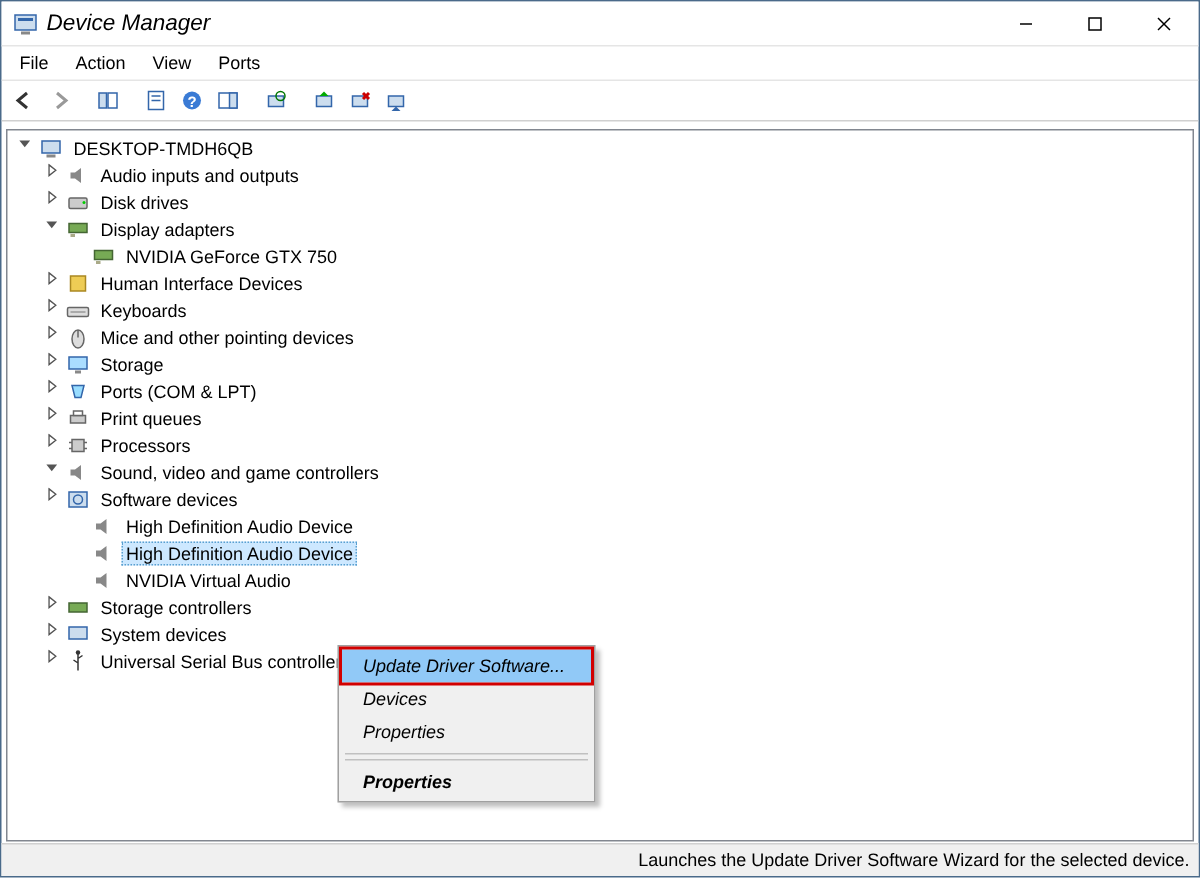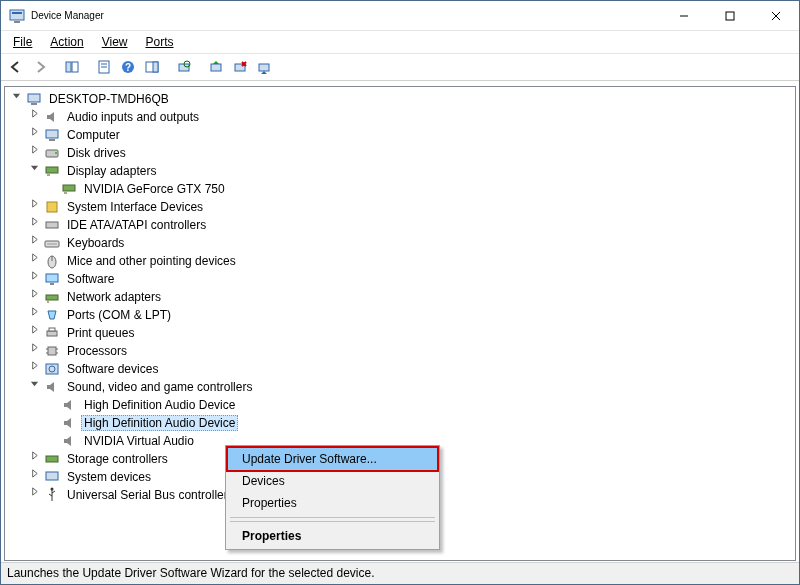--- a/index.html
+++ b/index.html
@@ -16,33 +16,33 @@
   }
   .titlebar {
     display: flex;
     align-items: center;
     height: 30px;
     padding: 0 0 0 8px;
     background: #fff;
     border-bottom: 1px solid #e5e5e5;
   }
   .titlebar .app-icon { width: 16px; height: 16px; margin-right: 6px; }
-  .titlebar .title { flex: 1; font-size: 10px; }
+  .titlebar .title { flex: 1; font-size: 15px; font-style: italic; }
   .win-controls { display: flex; }
   .win-btn {
     width: 46px; height: 30px;
     display: flex; align-items: center; justify-content: center;
   }
   .menubar {
     display: flex;
     gap: 2px;
     padding: 2px 4px;
     font-size: 12px;
   }
-  .menubar span { padding: 2px 8px; text-decoration: underline; }
+  .menubar span { padding: 2px 8px; }
   .toolbar {
     display: flex;
     align-items: center;
     height: 28px;
     padding: 2px 4px;
     gap: 2px;
     border-top: 1px solid #e5e5e5;
     border-bottom: 1px solid #d0d0d0;
   }
   .tbtn {
@@ -73,30 +73,32 @@
   .label { padding: 1px 3px; }
   .label.selected { background: #cde8ff; border: 1px dotted #5aa0d0; padding: 0 2px;}
   .statusbar {
     position: absolute;
     left: 1px; right: 1px; bottom: 1px;
     height: 22px;
     padding: 3px 6px;
     font-size: 12px;
     background: #f0f0f0;
     border-top: 1px solid #d0d0d0;
+    text-align: right;
   }
   .ctx-menu {
     position: absolute;
-    left: 225px; top: 445px;
-    width: 215px;
+    left: 225px; top: 430px;
+    width: 172px;
     background: #f0f0f0;
     border: 1px solid #a0a0a0;
     box-shadow: 3px 3px 3px rgba(0,0,0,0.25);
     padding: 2px;
     z-index: 50;
+    font-style: italic;
   }
   .ctx-item {
     padding: 4px 12px 4px 14px;
     font-size: 12px;
   }
   .ctx-item.hl {
     background: #91c9f7;
     outline: 2px solid #d20000;
     outline-offset: 0;
   }
@@ -237,34 +239,20 @@
           </svg>
         </span>
       <span class="icn">
           <svg viewBox="0 0 16 16">
             <path d="M3 6h3l4-3v10l-4-3H3z" fill="#888"></path>
           </svg>
         </span>
       <span class="label">Audio inputs and outputs</span>
     </div>
 
-    <div class="node" style="padding-left:18px">
-      <span class="tw">
-          <svg viewBox="0 0 10 10">
-            <path d="M3 1 L8 5 L3 9 Z" fill="none" stroke="#555"></path>
-          </svg>
-        </span>
-      <span class="icn">
-          <svg viewBox="0 0 16 16">
-            <rect x="2" y="3" width="12" height="8" fill="#cde" stroke="#36a"></rect>
-            <rect x="5" y="12" width="6" height="2" fill="#888"></rect>
-          </svg>
-        </span>
-      <span class="label">Computer</span>
-    </div>
 
     <div class="node" style="padding-left:18px">
       <span class="tw">
           <svg viewBox="0 0 10 10">
             <path d="M3 1 L8 5 L3 9 Z" fill="none" stroke="#555"></path>
           </svg>
         </span>
       <span class="icn">
           <svg viewBox="0 0 16 16">
             <rect x="2" y="5" width="12" height="7" rx="1" fill="#ccc" stroke="#666"></rect>
@@ -303,36 +291,23 @@
       <span class="tw">
           <svg viewBox="0 0 10 10">
             <path d="M3 1 L8 5 L3 9 Z" fill="none" stroke="#555"></path>
           </svg>
         </span>
       <span class="icn">
           <svg viewBox="0 0 16 16">
             <rect x="3" y="3" width="10" height="10" fill="#ec5" stroke="#a82"></rect>
           </svg>
         </span>
-      <span class="label">System Interface Devices</span>
-    </div>
-
-    <div class="node" style="padding-left:18px">
-      <span class="tw">
-          <svg viewBox="0 0 10 10">
-            <path d="M3 1 L8 5 L3 9 Z" fill="none" stroke="#555"></path>
-          </svg>
-        </span>
-      <span class="icn">
-          <svg viewBox="0 0 16 16">
-            <rect x="2" y="5" width="12" height="6" fill="#ccc" stroke="#666"></rect>
-          </svg>
-        </span>
-      <span class="label">IDE ATA/ATAPI controllers</span>
-    </div>
+      <span class="label">Human Interface Devices</span>
+    </div>
+
 
     <div class="node" style="padding-left:18px">
       <span class="tw">
           <svg viewBox="0 0 10 10">
             <path d="M3 1 L8 5 L3 9 Z" fill="none" stroke="#555"></path>
           </svg>
         </span>
       <span class="icn">
           <svg viewBox="0 0 16 16">
             <rect x="1" y="6" width="14" height="6" rx="1" fill="#ddd" stroke="#666"></rect>
@@ -362,37 +337,23 @@
           <svg viewBox="0 0 10 10">
             <path d="M3 1 L8 5 L3 9 Z" fill="none" stroke="#555"></path>
           </svg>
         </span>
       <span class="icn">
           <svg viewBox="0 0 16 16">
             <rect x="2" y="3" width="12" height="8" fill="#adf" stroke="#36a"></rect>
             <rect x="6" y="12" width="4" height="2" fill="#888"></rect>
           </svg>
         </span>
-      <span class="label">Software</span>
-    </div>
-
-    <div class="node" style="padding-left:18px">
-      <span class="tw">
-          <svg viewBox="0 0 10 10">
-            <path d="M3 1 L8 5 L3 9 Z" fill="none" stroke="#555"></path>
-          </svg>
-        </span>
-      <span class="icn">
-          <svg viewBox="0 0 16 16">
-            <rect x="2" y="6" width="12" height="5" fill="#7a5" stroke="#463"></rect>
-            <line x1="4" y1="11" x2="4" y2="14" stroke="#aa8" stroke-width="2"></line>
-          </svg>
-        </span>
-      <span class="label">Network adapters</span>
-    </div>
+      <span class="label">Storage</span>
+    </div>
+
 
     <div class="node" style="padding-left:18px">
       <span class="tw">
           <svg viewBox="0 0 10 10">
             <path d="M3 1 L8 5 L3 9 Z" fill="none" stroke="#555"></path>
           </svg>
         </span>
       <span class="icn">
           <svg viewBox="0 0 16 16">
             <path d="M4 4h8l-2 8H6z" fill="#9df" stroke="#36a"></path>
@@ -430,44 +391,44 @@
             <line x1="12" y1="6" x2="14" y2="6" stroke="#666"></line>
             <line x1="12" y1="10" x2="14" y2="10" stroke="#666"></line>
           </svg>
         </span>
       <span class="label">Processors</span>
     </div>
 
     <div class="node" style="padding-left:18px">
       <span class="tw">
           <svg viewBox="0 0 10 10">
+            <path d="M1 3 L9 3 L5 8 Z" fill="#555"></path>
+          </svg>
+        </span>
+      <span class="icn">
+          <svg viewBox="0 0 16 16">
+            <path d="M3 6h3l4-3v10l-4-3H3z" fill="#888"></path>
+          </svg>
+        </span>
+      <span class="label">Sound, video and game controllers</span>
+    </div>
+
+    <div class="node" style="padding-left:18px">
+      <span class="tw">
+          <svg viewBox="0 0 10 10">
             <path d="M3 1 L8 5 L3 9 Z" fill="none" stroke="#555"></path>
           </svg>
         </span>
       <span class="icn">
           <svg viewBox="0 0 16 16">
             <rect x="2" y="3" width="12" height="10" fill="#cde" stroke="#36a"></rect>
             <circle cx="8" cy="8" r="3" fill="none" stroke="#36a"></circle>
           </svg>
         </span>
       <span class="label">Software devices</span>
-    </div>
-
-    <div class="node" style="padding-left:18px">
-      <span class="tw">
-          <svg viewBox="0 0 10 10">
-            <path d="M1 3 L9 3 L5 8 Z" fill="#555"></path>
-          </svg>
-        </span>
-      <span class="icn">
-          <svg viewBox="0 0 16 16">
-            <path d="M3 6h3l4-3v10l-4-3H3z" fill="#888"></path>
-          </svg>
-        </span>
-      <span class="label">Sound, video and game controllers</span>
     </div>
 
     <div class="node" style="padding-left:50px">
       <span class="icn">
           <svg viewBox="0 0 16 16">
             <path d="M3 6h3l4-3v10l-4-3H3z" fill="#888"></path>
           </svg>
         </span>
       <span class="label">High Definition Audio Device</span>
     </div>

